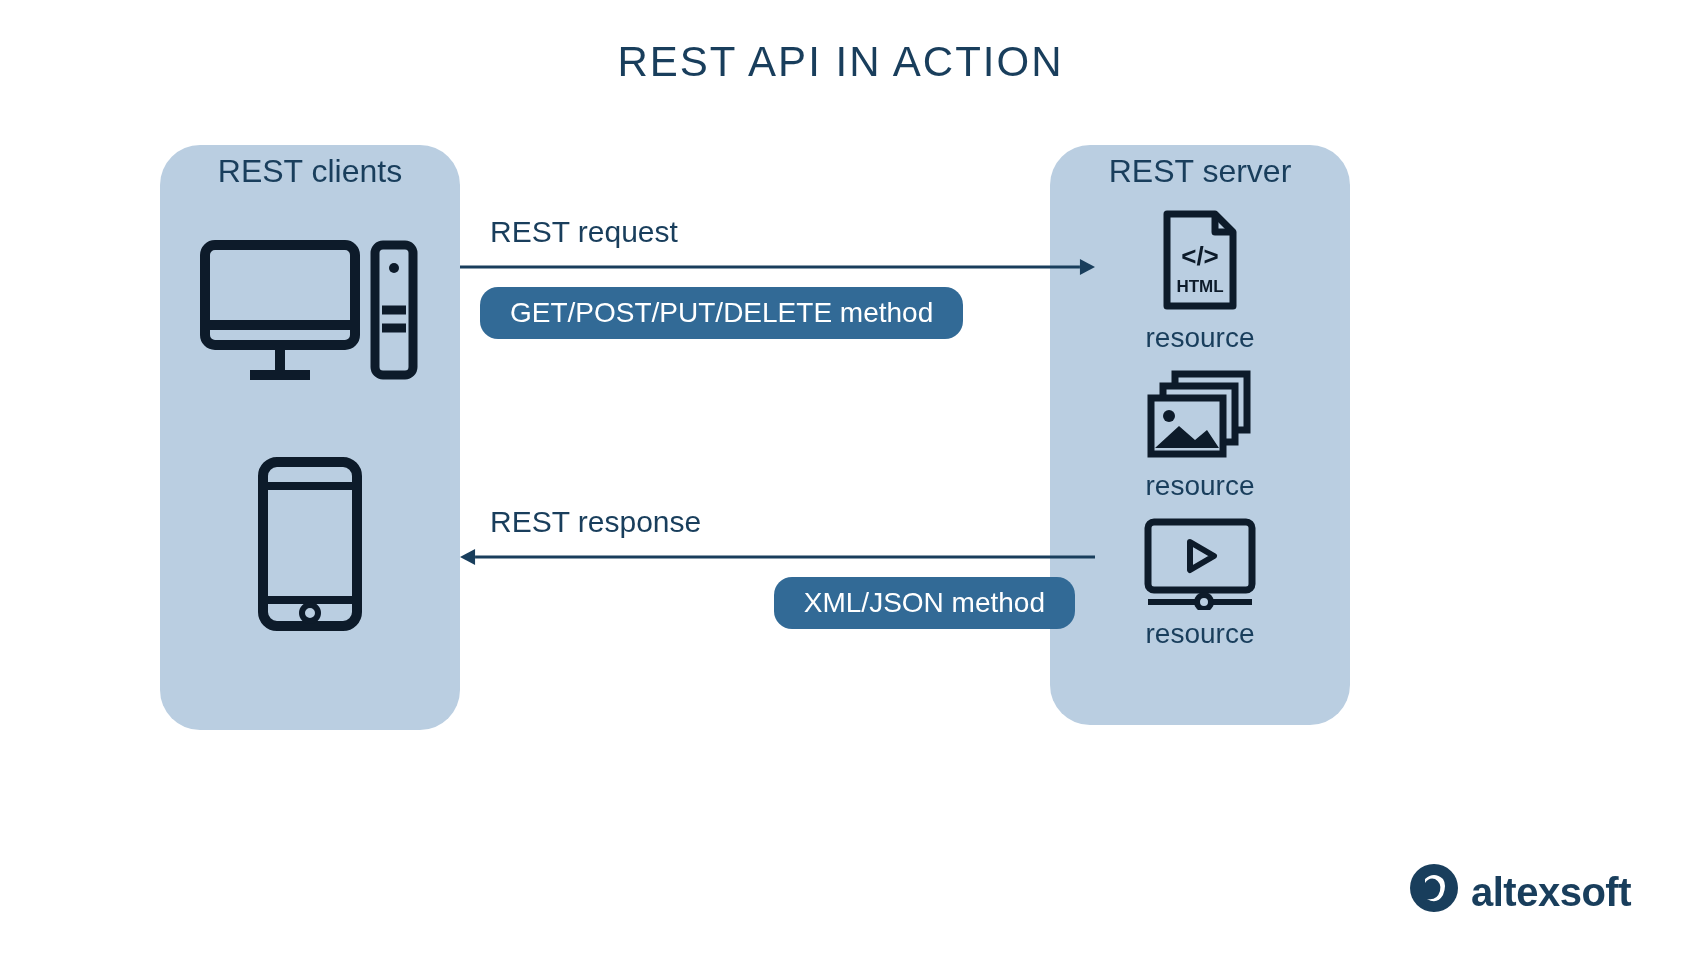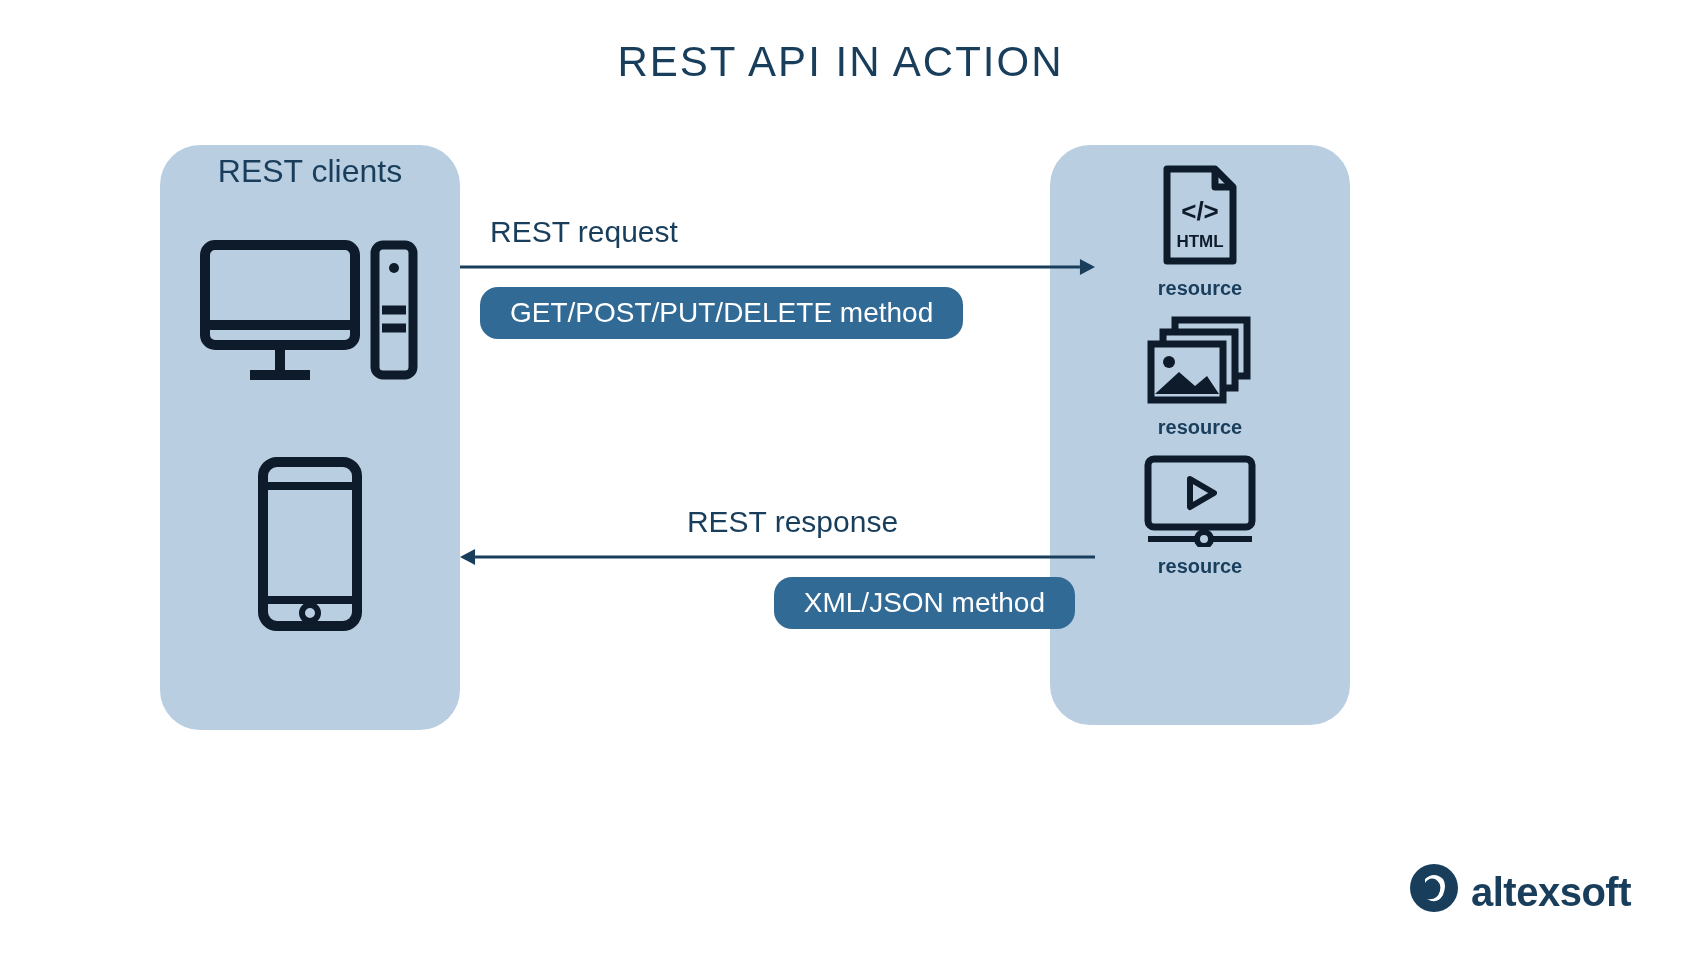--- a/index.html
+++ b/index.html
@@ -63,31 +63,31 @@
     gap: 14px;
     margin-top: 20px;
   }
   .resource-block {
     display: flex;
     flex-direction: column;
     align-items: center;
     gap: 4px;
   }
   .resource-label {
-    font-size: 20px;
-    color: #193e5c;
-    font-weight: 700;
+    font-size: 28px;
+    color: #193e5c;
+    font-weight: 400;
   }
   .arrow-group {
     position: absolute;
     left: 460px;
     width: 635px;
   }
   .arrow-request { top: 70px; }
-  .arrow-response { top: 360px; text-align: center; }
+  .arrow-response { top: 360px; }
   .arrow-label {
     font-size: 30px;
     color: #193e5c;
     margin-bottom: 6px;
     margin-left: 30px;
   }
   .arrow-line {
     position: relative;
     height: 24px;
     margin-bottom: 8px;
@@ -158,20 +158,21 @@
           <rect x="8" y="8" width="94" height="164" rx="14" fill="none" stroke="#0d1b2a" stroke-width="10"></rect>
           <line x1="8" y1="32" x2="102" y2="32" stroke="#0d1b2a" stroke-width="8"></line>
           <line x1="8" y1="146" x2="102" y2="146" stroke="#0d1b2a" stroke-width="8"></line>
           <circle cx="55" cy="159" r="8" fill="none" stroke="#0d1b2a" stroke-width="6"></circle>
         </svg>
       </span>
     </div>
   </div>
 
   <div class="panel panel-right">
+    <div class="panel-title">REST server</div>
     <div class="server-items">
 
       <div class="resource-block">
         <span>
           <svg width="90" height="104" viewBox="0 0 90 104">
             <path d="M12 4 H60 L78 22 V96 H12 Z" fill="none" stroke="#0d1b2a" stroke-width="7" stroke-linejoin="round"></path>
             <path d="M60 4 V22 H78" fill="none" stroke="#0d1b2a" stroke-width="7" stroke-linejoin="round"></path>
             <text x="45" y="55" text-anchor="middle" font-size="26" font-weight="bold" fill="#0d1b2a" font-family="Arial">&lt;/&gt;</text>
             <text x="45" y="82" text-anchor="middle" font-size="17" font-weight="bold" fill="#0d1b2a" font-family="Arial">HTML</text>
           </svg>

